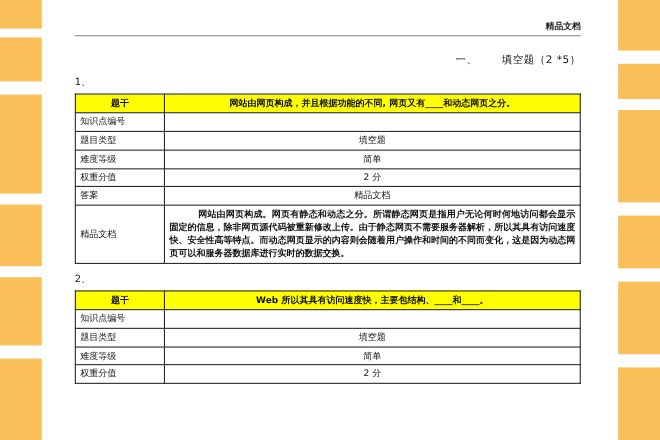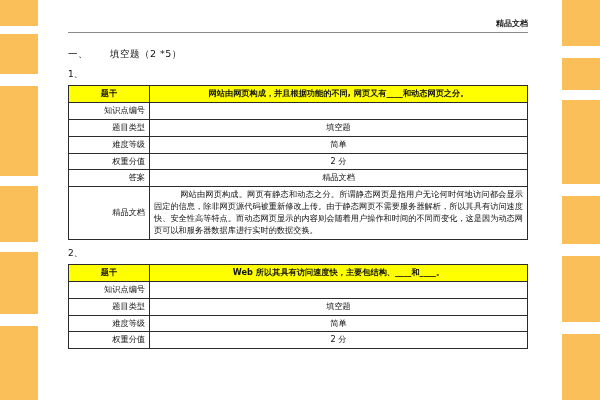--- a/index.html
+++ b/index.html
@@ -44,20 +44,21 @@
     color: #1a1a1a;
     font-family: "DejaVu Sans", sans-serif;
     font-weight: bold;
   }
   .section-title {
     margin-top: 15px;
     font-size: 9.5px;
     color: #111;
     font-family: "DejaVu Sans", sans-serif;
     letter-spacing: 0.5px;
+    text-align: right;
   }
   .section-title .num {
     margin-right: 22px;
   }
   .q-index {
     margin-top: 7px;
     font-size: 9px;
     font-family: "DejaVu Sans", sans-serif;
     color: #111;
   }
@@ -71,37 +72,38 @@
     border: 1px solid #2b2b2b;
     font-size: 8.2px;
     font-family: "DejaVu Sans", sans-serif;
     color: #111;
     padding: 2px 4px;
     line-height: 1.45;
     vertical-align: middle;
   }
   td.label {
     width: 72px;
-    text-align: right;
+    text-align: left;
     white-space: nowrap;
   }
   tr.highlight td {
     background: #ffff00;
     font-weight: bold;
   }
   tr.highlight td.label {
     text-align: center;
   }
   td.value {
     text-align: center;
   }
   td.answer-desc {
     text-align: justify;
     line-height: 1.5;
     padding: 3px 4px;
+    font-weight: bold;
   }
   td.answer-desc .indent {
     display: inline-block;
     width: 26px;
   }
   .empty-cell {
     height: 11px;
   }
 </style>
 </head>

